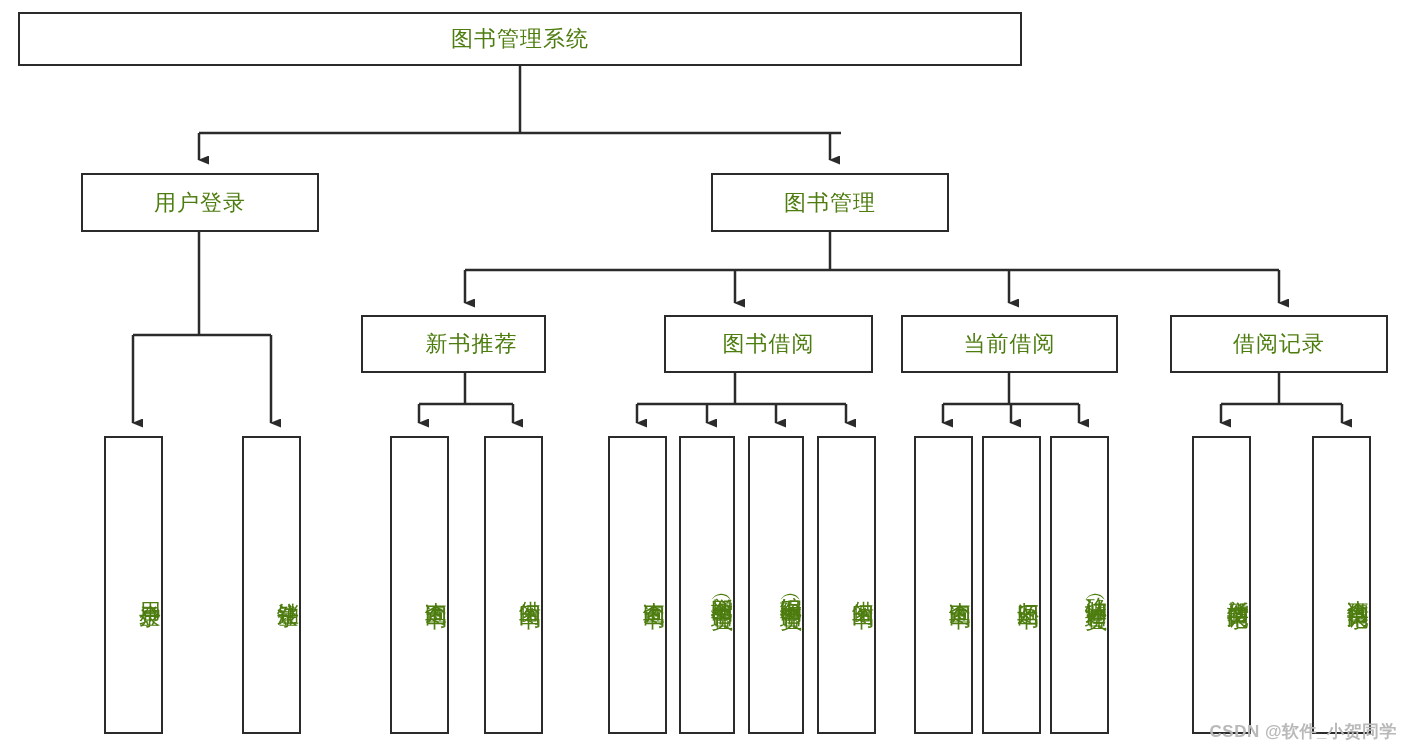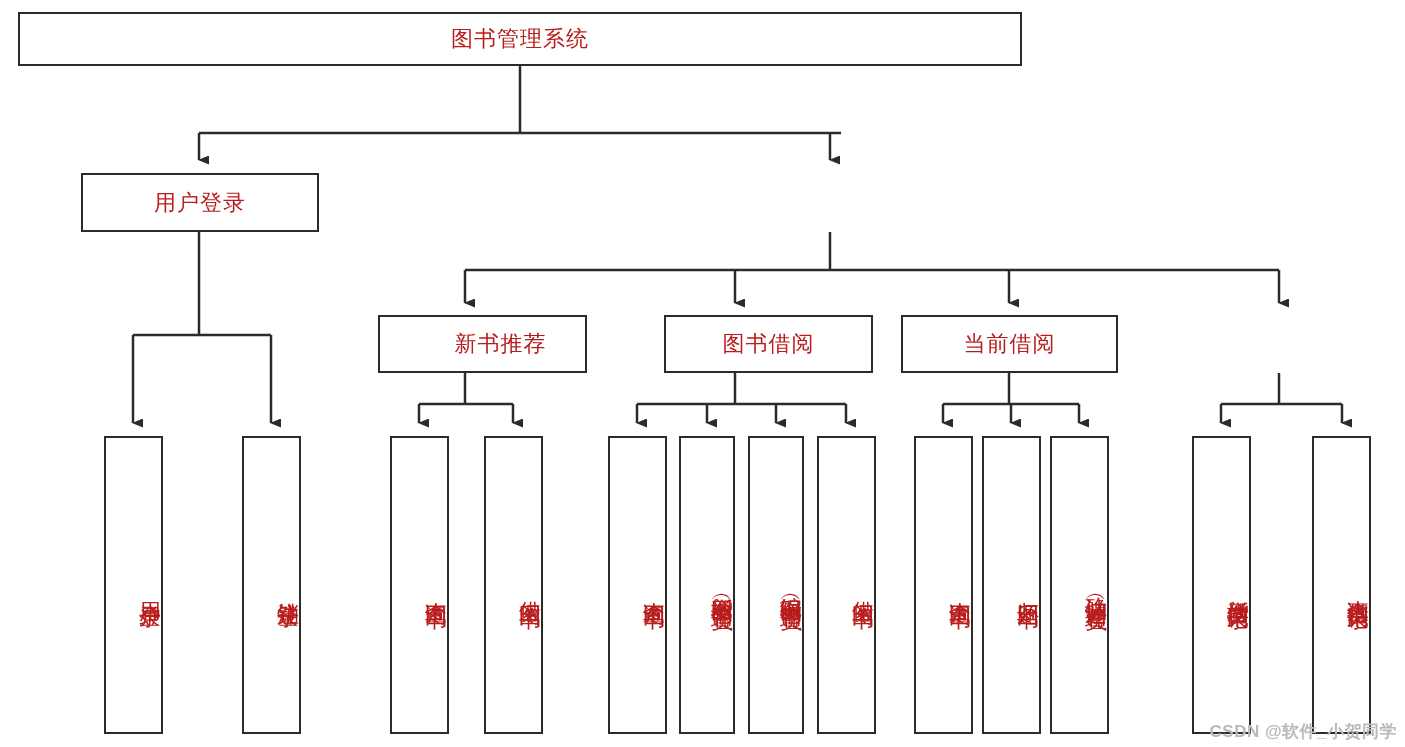--- a/index.html
+++ b/index.html
@@ -26,21 +26,21 @@
     pointer-events: none;
   }
   .node {
     position: absolute;
     box-sizing: border-box;
     background: #ffffff;
     border: 2px solid #2b2b2b;
     display: flex;
     align-items: center;
     justify-content: center;
-    color: #b91c1c;
+    color: #4d7c0f;
   }
   .node.horiz {
     font-size: 22px;
     letter-spacing: 1px;
   }
   .node.vert {
     writing-mode: vertical-rl;
     text-orientation: upright;
     font-size: 22px;
     letter-spacing: 2px;
@@ -119,29 +119,35 @@
     </g>
   </svg>
 
   <div class="node horiz" style="left:18px; top:12px; width:1004px; height:54px;">
     <span>图书管理系统</span>
   </div>
 
   <div class="node horiz" style="left:81px; top:173px; width:238px; height:59px;">
     <span>用户登录</span>
   </div>
+  <div class="node horiz" style="left:711px; top:173px; width:238px; height:59px;">
+    <span>图书管理</span>
+  </div>
 
-  <div class="node horiz" style="left:378px; top:315px; width:209px; height:58px;padding-left:36px;">
+  <div class="node horiz" style="left:361px; top:315px; width:185px; height:58px;padding-left:36px;">
     <span>新书推荐</span>
   </div>
   <div class="node horiz" style="left:631px; top:315px; width:209px; height:58px;margin-left:33px;">
     <span>图书借阅</span>
   </div>
   <div class="node horiz" style="left:901px; top:315px; width:217px; height:58px;">
     <span>当前借阅</span>
+  </div>
+  <div class="node horiz" style="left:1170px; top:315px; width:218px; height:58px;">
+    <span>借阅记录</span>
   </div>
 
   <div class="node vert" style="left:104px; top:436px; width:59px; height:298px;">
     <span>用户登录</span>
   </div>
   <div class="node vert" style="left:242px; top:436px; width:59px; height:298px;">
     <span>注销登录</span>
   </div>
 
   <div class="node vert" style="left:390px; top:436px; width:59px; height:298px;">

